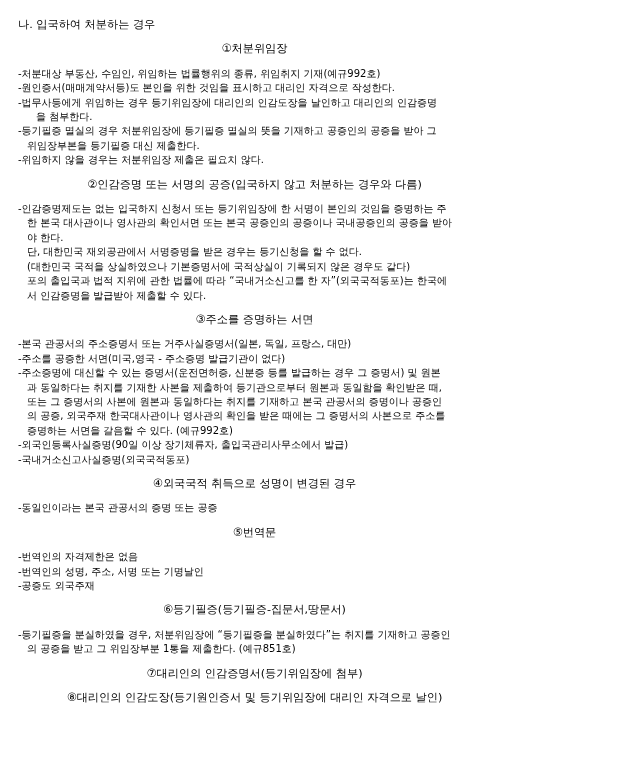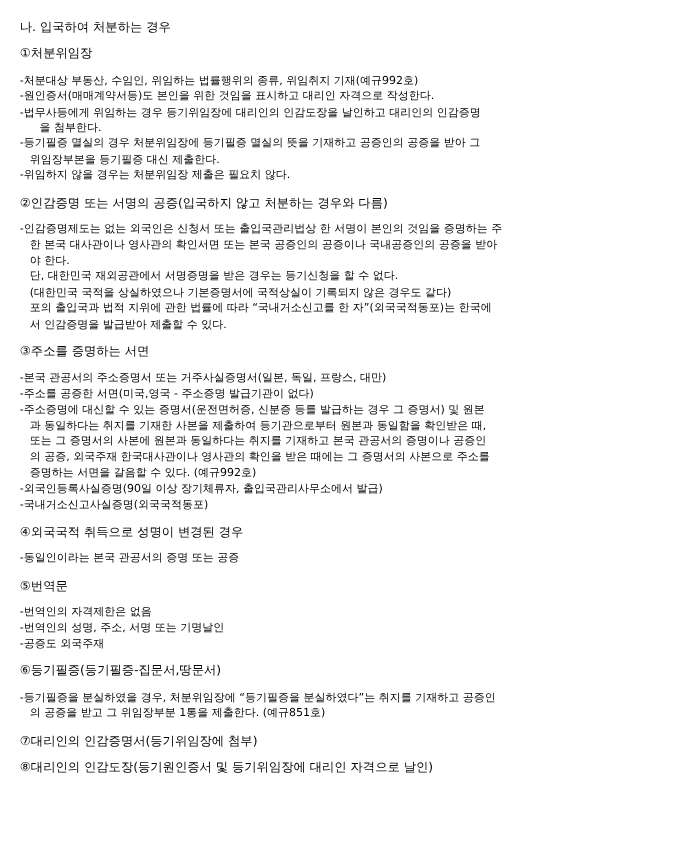--- a/index.html
+++ b/index.html
@@ -32,20 +32,21 @@
   .indent-0 { padding-left: 0px; }
   .indent-1 { padding-left: 9px; }
   .indent-2 { padding-left: 18px; }
   .heading {
     font-size: 11.2px;
     line-height: 14.4px;
   }
   .item-head {
     font-size: 11.2px;
     line-height: 14.4px;
+    text-align: center;
   }
 </style>
 </head>
 <body>
 
 <div class="page">
   <div id="doc-body">
       <div class="doc-line heading indent-0">나. 입국하여 처분하는 경우</div>
       <div class="blank"></div>
       <div class="doc-line item-head indent-0">①처분위임장</div>
@@ -53,21 +54,21 @@
       <div class="doc-line indent-0">-처분대상 부동산, 수임인, 위임하는 법률행위의 종류, 위임취지 기재(예규992호)</div>
       <div class="doc-line indent-0">-원인증서(매매계약서등)도 본인을 위한 것임을 표시하고 대리인 자격으로 작성한다.</div>
       <div class="doc-line indent-0">-법무사등에게 위임하는 경우 등기위임장에 대리인의 인감도장을 날인하고 대리인의 인감증명</div>
       <div class="doc-line indent-2">을 첨부한다.</div>
       <div class="doc-line indent-0">-등기필증 멸실의 경우 처분위임장에 등기필증 멸실의 뜻을 기재하고 공증인의 공증을 받아 그</div>
       <div class="doc-line indent-1">위임장부본을 등기필증 대신 제출한다.</div>
       <div class="doc-line indent-0">-위임하지 않을 경우는 처분위임장 제출은 필요치 않다.</div>
       <div class="blank"></div>
       <div class="doc-line item-head indent-0">②인감증명 또는 서명의 공증(입국하지 않고 처분하는 경우와 다름)</div>
       <div class="blank"></div>
-      <div class="doc-line indent-0">-인감증명제도는 없는 외국인은 신청서 또는 출입국관리법상 한 서명이 본인의 것임을 증명하는 주</div>
+      <div class="doc-line indent-0">-인감증명제도는 없는 입국하지 신청서 또는 등기위임장에 한 서명이 본인의 것임을 증명하는 주</div>
       <div class="doc-line indent-1">한 본국 대사관이나 영사관의 확인서면 또는 본국 공증인의 공증이나 국내공증인의 공증을 받아</div>
       <div class="doc-line indent-1">야 한다.</div>
       <div class="doc-line indent-1">단, 대한민국 재외공관에서 서명증명을 받은 경우는 등기신청을 할 수 없다.</div>
       <div class="doc-line indent-1">(대한민국 국적을 상실하였으나 기본증명서에 국적상실이 기록되지 않은 경우도 같다)</div>
       <div class="doc-line indent-1">포의 출입국과 법적 지위에 관한 법률에 따라 “국내거소신고를 한 자”(외국국적동포)는 한국에</div>
       <div class="doc-line indent-1">서 인감증명을 발급받아 제출할 수 있다.</div>
       <div class="blank"></div>
       <div class="doc-line item-head indent-0">③주소를 증명하는 서면</div>
       <div class="blank"></div>
       <div class="doc-line indent-0">-본국 관공서의 주소증명서 또는 거주사실증명서(일본, 독일, 프랑스, 대만)</div>

